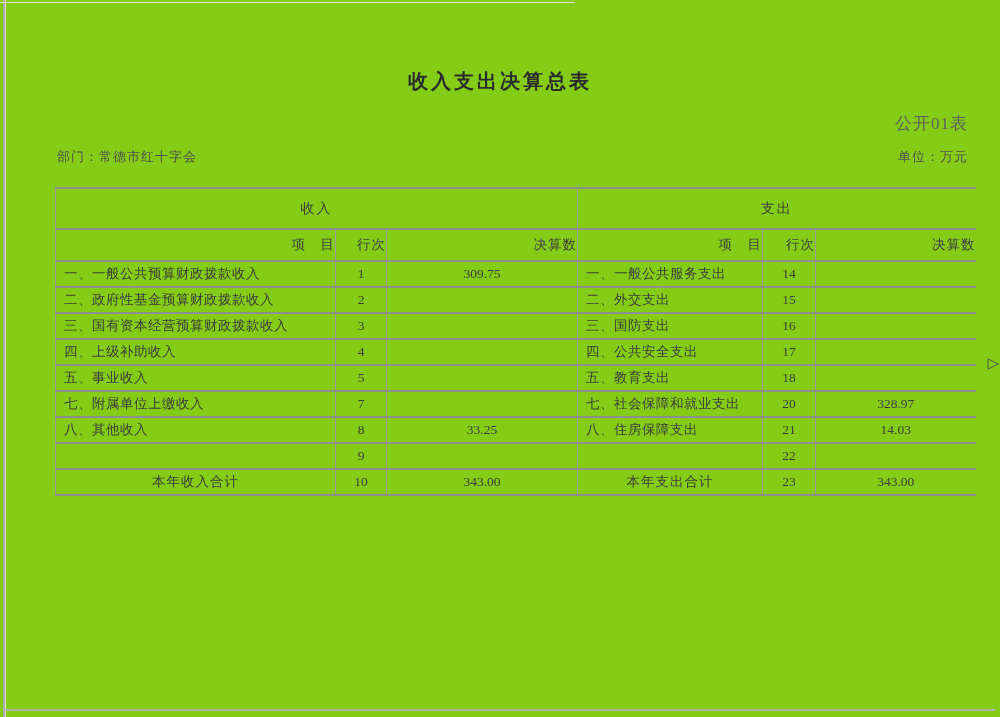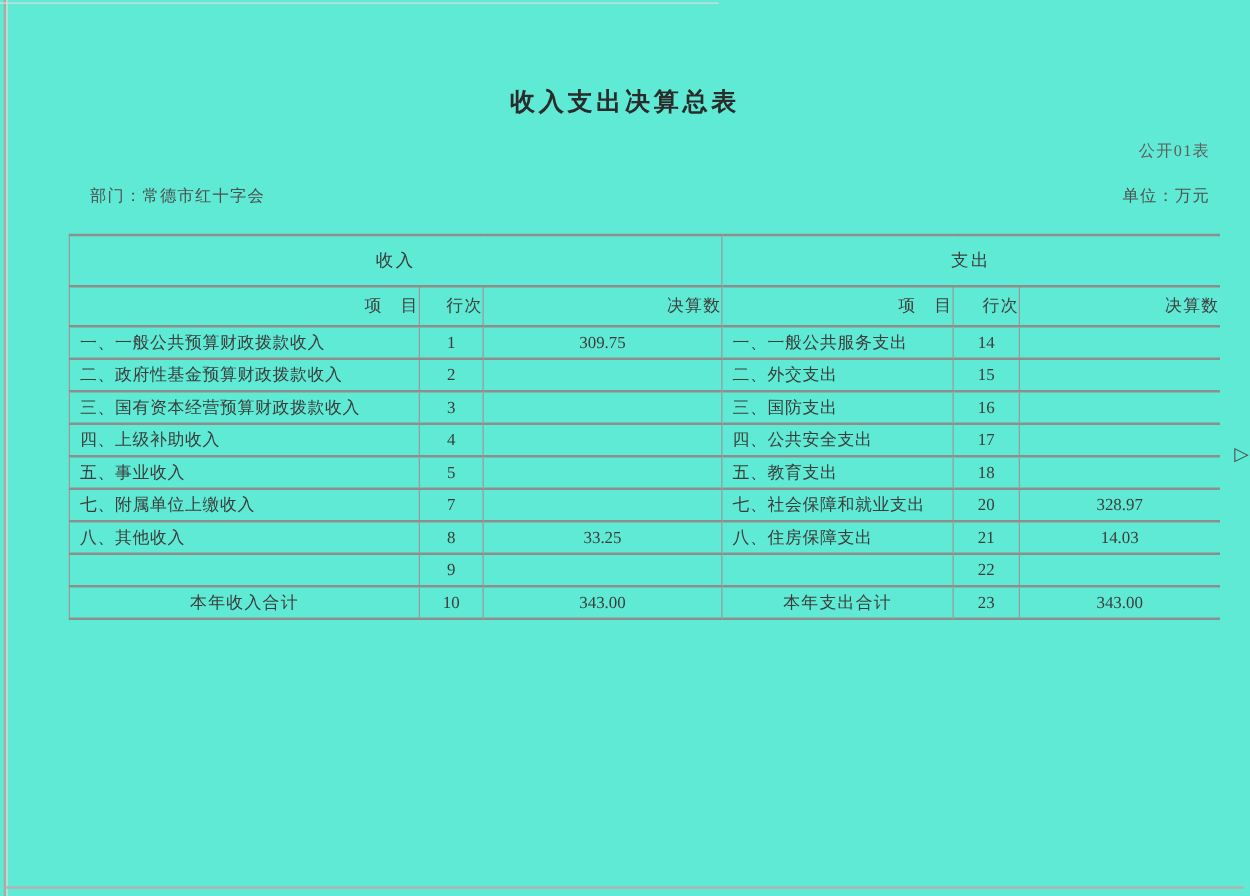--- a/index.html
+++ b/index.html
@@ -1,28 +1,28 @@
 <!DOCTYPE html>
 <html><head>
 <meta charset="utf-8">
 <style>
   * { margin:0; padding:0; box-sizing:border-box; }
   html,body { width:1000px; height:717px; background:#ffffff; overflow:hidden;
               font-family:"Liberation Serif","DejaVu Serif",serif; }
-  .page { position:relative; width:1000px; height:717px; background:#5eead4; }
+  .page { position:relative; width:1000px; height:717px; background:#84cc16; }
 
   
   .edge-left  { position:absolute; left:3px; top:0; width:2px; height:717px; background:#a9a9a9; box-shadow:1px 0 0 #e3e3e3; }
   .edge-bottom{ position:absolute; left:4px; top:709px; width:991px; height:2px; background:#b3b3b3; }
   .edge-top   { position:absolute; left:0; top:2px; width:575px; height:1px; background:#dcdcdc; }
 
   .doc-title { position:absolute; top:68px; left:0; width:1000px; text-align:center;
                font-size:20px; font-weight:bold; letter-spacing:3px; color:#2b2b2b; }
-  .table-code { position:absolute; top:112px; right:32px; font-size:13px; color:#5f5f5f; letter-spacing:1px; }
-  .meta-row { position:absolute; top:148px; left:72px; right:32px; display:flex; justify-content:space-between; }
+  .table-code { position:absolute; top:112px; right:32px; font-size:17px; color:#5f5f5f; letter-spacing:1px; }
+  .meta-row { position:absolute; top:148px; left:57px; right:32px; display:flex; justify-content:space-between; }
   .meta-row span { font-size:13px; color:#4f4f4f; letter-spacing:1px; }
 
   .table-wrap { position:absolute; left:55px; top:177px;margin-top:10px; }
   table.main { border-collapse:collapse; table-layout:fixed; width:920px; }
   table.main td, table.main th {
       border-left:1.5px solid #9a9a9a; border-right:1.5px solid #9a9a9a;
       border-top:2px solid #8e8e8e; border-bottom:2px solid #8e8e8e;
       font-size:13.5px; font-weight:normal; color:#3c3c3c; vertical-align:middle;
       overflow:hidden; white-space:nowrap; }
   table.main .last { border-right:none; }

